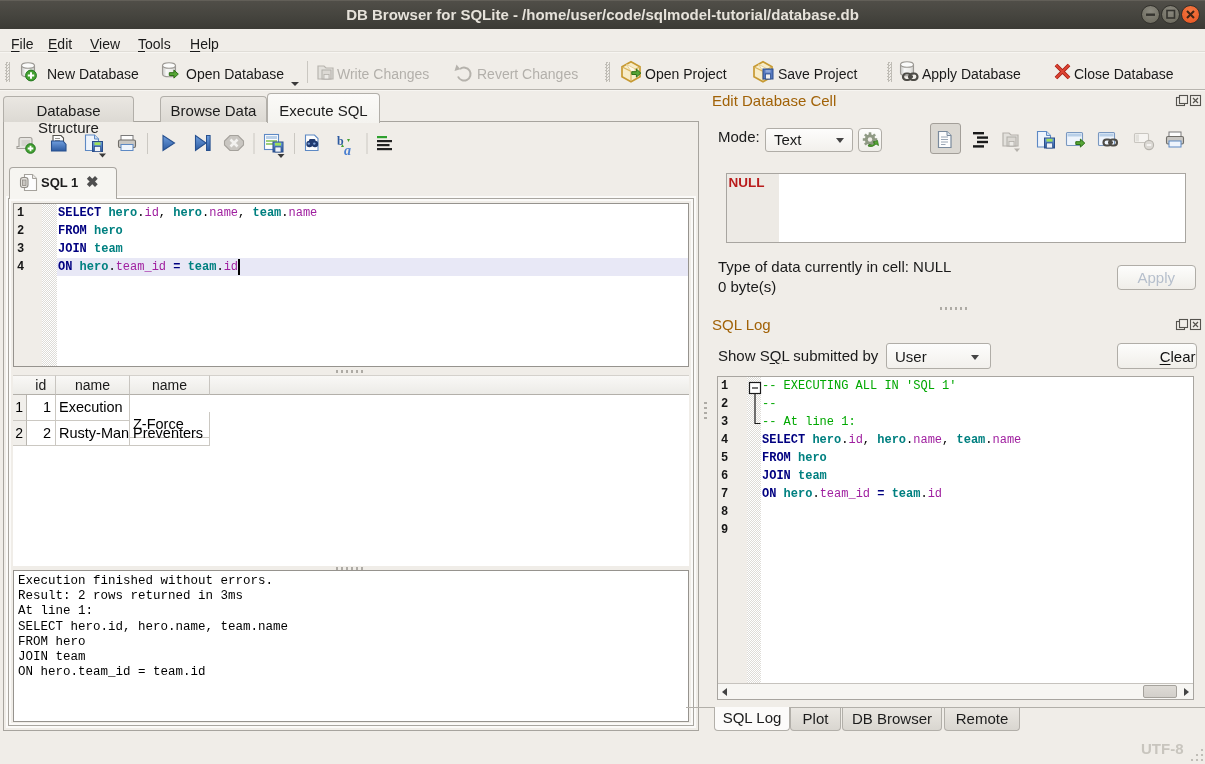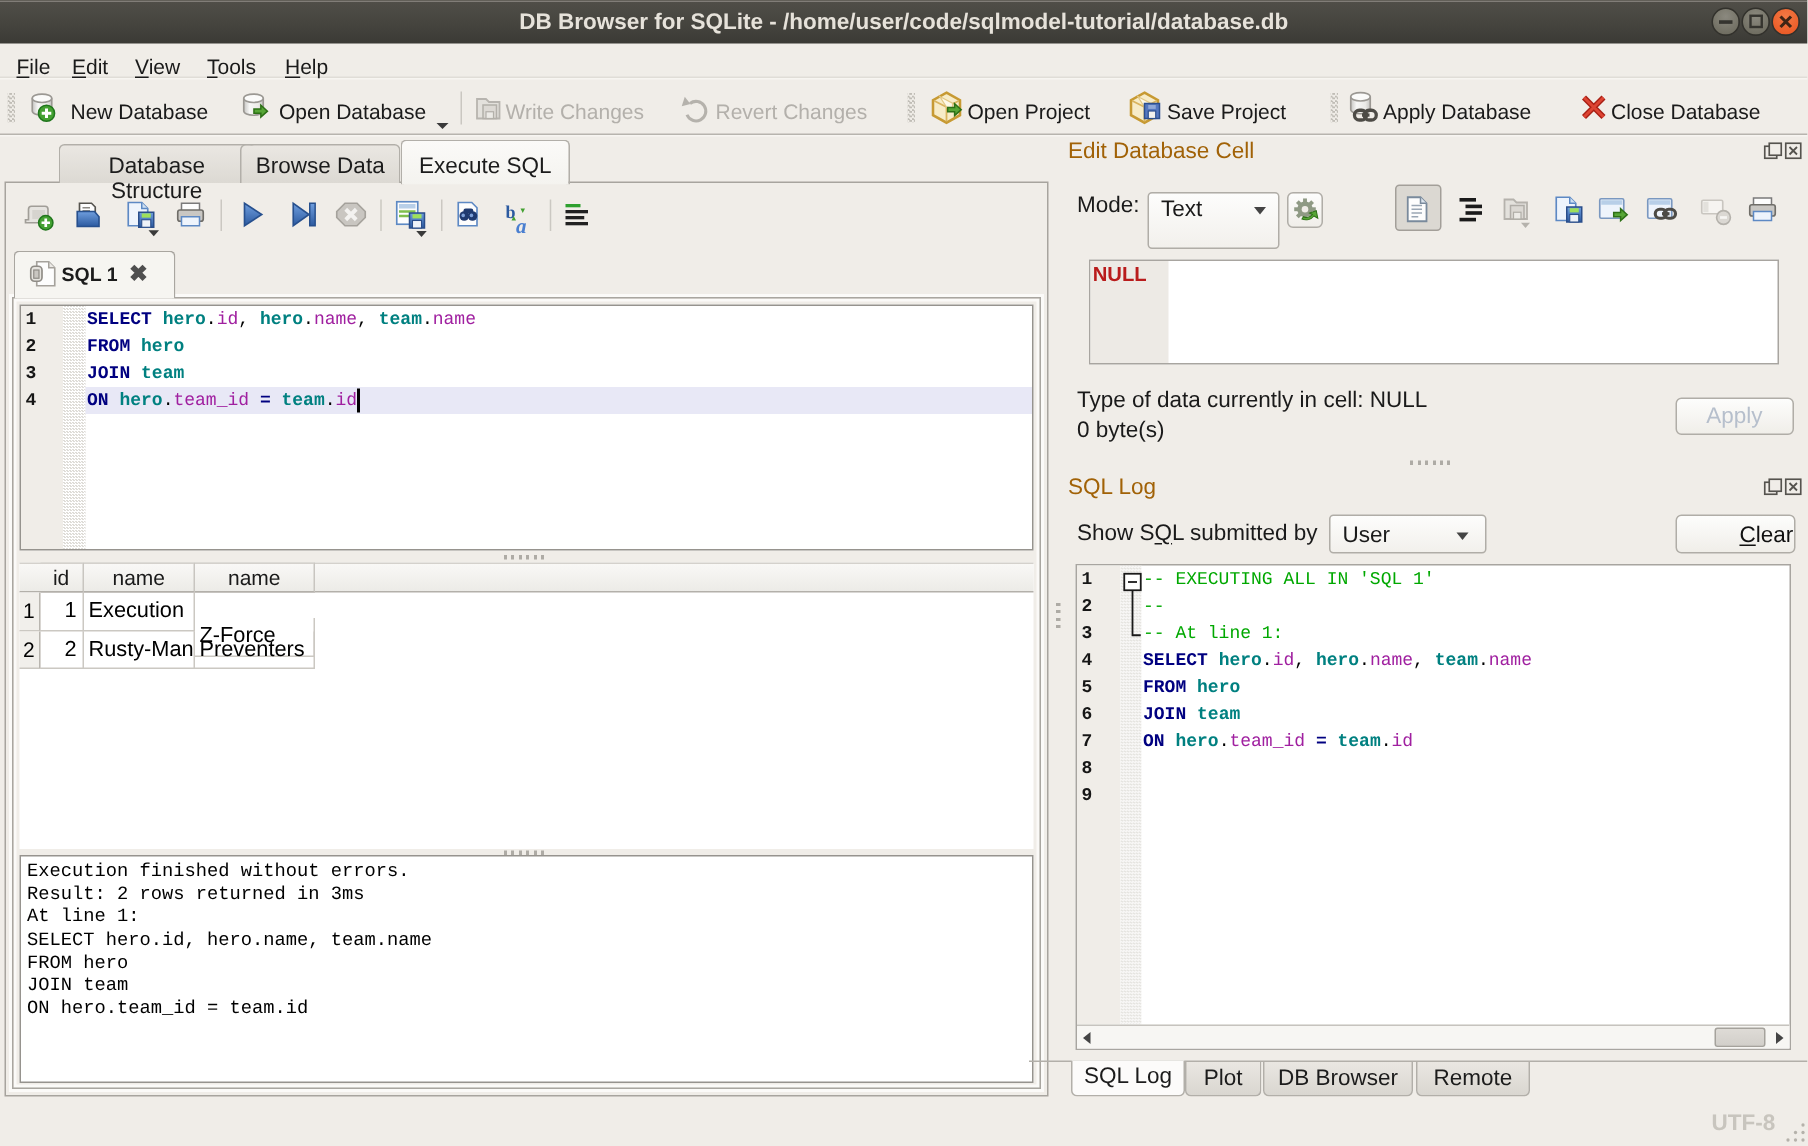--- a/index.html
+++ b/index.html
@@ -193,21 +193,21 @@
 </g>
 
 <path d="M1056 65 l13 13 m0 -13 l-13 13" stroke="#a81f14" stroke-width="3.8"></path>
 <path d="M1056 65 l13 13 m0 -13 l-13 13" stroke="#dd4433" stroke-width="1.9"></path>
 </svg>
 <div class="abs" style="left:0; top:50.5px; width:1205px; height:1px; background:#e0ddd7;"></div>
 <div class="abs" style="left:0; top:51.5px; width:1205px; height:1px; background:#f7f5f1;"></div>
 <div class="abs" style="left:0; top:89px; width:1205px; height:1px; background:#b7b4ae;"></div>
 <div class="abs" style="left:0; top:90px; width:1205px; height:1px; background:#f7f5f1;"></div>
 
-<div class="abs maintab" style="left:3px; width:131px;margin-left:36px;">Database Structure</div>
+<div class="abs maintab" style="left:3px; width:131px;">Database Structure</div>
 <div class="abs maintab" style="left:160px; width:107px;">Browse Data</div>
 <div class="abs maintab" id="tabactive" style="left:267px; width:113px;">Execute SQL</div>
 
 <div class="abs" id="paneL"></div>
 <div class="abs" id="paneL2"></div>
 <svg class="abs" style="left:0;top:0;" width="700" height="170">
 <defs>
  <linearGradient id="gblue" x1="0" y1="0" x2="0" y2="1">
    <stop offset="0" stop-color="#6f9ede"></stop>
         <stop offset="1" stop-color="#2c5aa0"></stop>
@@ -328,21 +328,21 @@
 At line 1:
 SELECT hero.id, hero.name, team.name
 FROM hero
 JOIN team
 ON hero.team_id = team.id</pre>
 </div>
 
 <div class="abs vsplit" style="left:704px; top:402px;"></div>
 <div class="abs docktitle" style="left:712px; top:92px;">Edit Database Cell</div>
 <div class="abs label15" style="left:718px; top:128px;">Mode:</div>
-<div class="abs combo" style="left:765px; top:128px; width:88px; height:38px;">
+<div class="abs combo" style="left:765px; top:128px; width:88px; height:24px;">
     <span style="position:absolute;left:8px;top:2px;">Text</span>
     <span class="carr" style="right:8px;top:9px;"></span>
   </div>
 <div class="abs btn" style="left:858px; top:127.5px; width:24px; height:24px;"></div>
 <div class="abs" id="prsd"></div>
 <svg class="abs" style="left:700px;top:120px;" width="505" height="45">
 <defs>
  <g id="win">
   <rect x="0.5" y="0.5" width="16" height="13" rx="1" fill="#eef4fc" stroke="#7a98c0" stroke-width="1.1"></rect>
   <rect x="1.5" y="1.5" width="14" height="3" fill="#b8cfe8"></rect>

